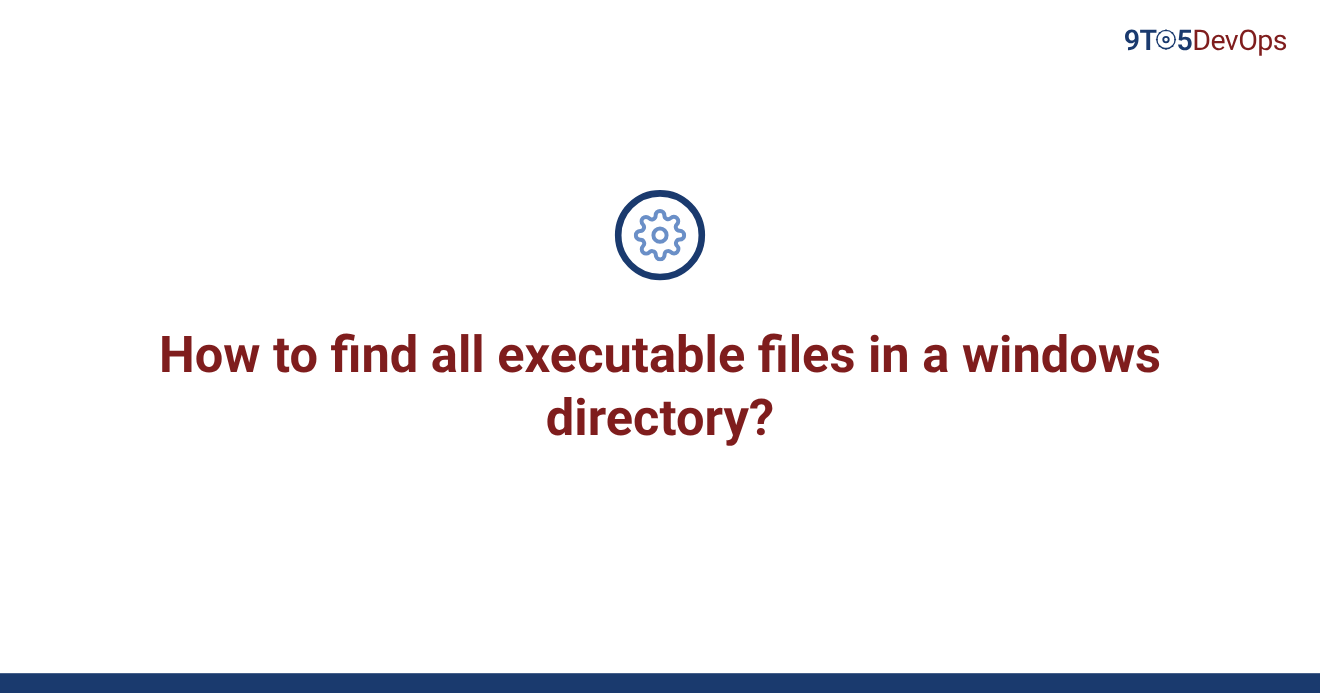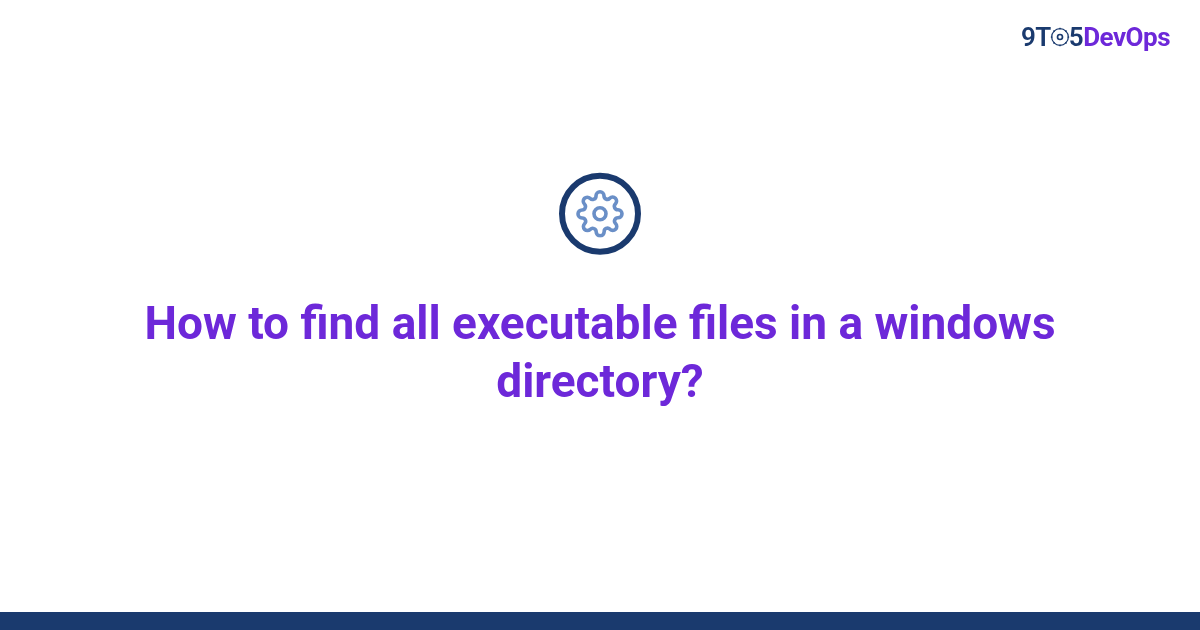--- a/index.html
+++ b/index.html
@@ -36,22 +36,22 @@
       vertical-align: middle;
       margin: 0 -1px;
       position: relative;
       top: -2px;
     }
     .logo .five {
       color: #1a3a6e;
       font-weight: 600;
     }
     .logo .devops {
-      color: #6d28d9;
-      font-weight: 700;
+      color: #7f1d1d;
+      font-weight: 400;
     }
     .center-content {
       position: absolute;
       top: 50%;
       left: 50%;
       transform: translate(-50%, -60%);
       width: 100%;
       text-align: center;
     }
     .icon-circle {
@@ -60,21 +60,21 @@
       border: 6px solid #1a3a6e;
       border-radius: 50%;
       margin: 0 auto 40px auto;
       display: flex;
       align-items: center;
       justify-content: center;
     }
     .title {
       font-size: 46px;
       font-weight: 700;
-      color: #6d28d9;
+      color: #7f1d1d;
       line-height: 1.25;
       max-width: 960px;
       margin: 0 auto;
     }
     .bottom-bar {
       position: absolute;
       bottom: 0;
       left: 0;
       width: 100%;
       height: 18px;

